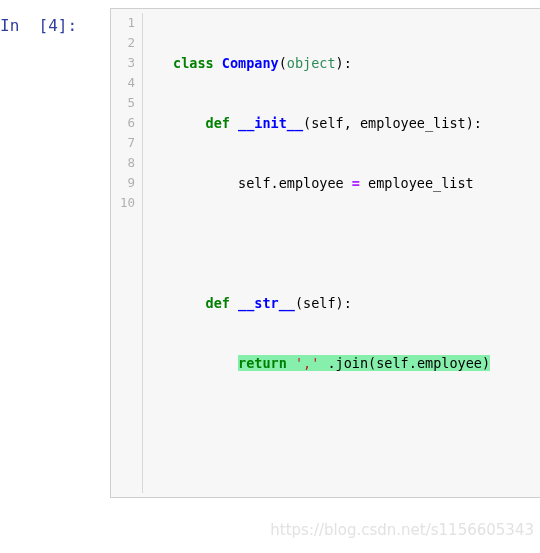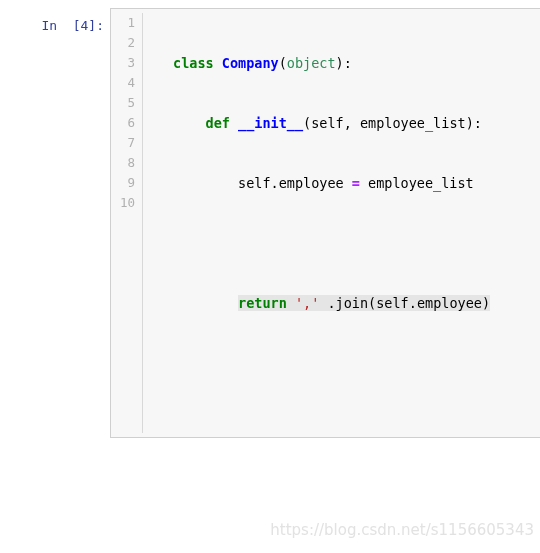--- a/index.html
+++ b/index.html
@@ -31,25 +31,25 @@
 
   
   .input-row {
     display: flex;
     align-items: flex-start;
     width: 540px;
   }
   .prompt {
     width: 110px;
     min-width: 110px;
-    text-align: right;
+    text-align: left;
     padding-right: 6px;
     box-sizing: border-box;
     font-family: "DejaVu Sans Mono", "Liberation Mono", monospace;
-    font-size: 13px;
+    font-size: 16px;
     line-height: 20px;
     letter-spacing: 0px;
     white-space: pre;
     -webkit-font-smoothing: none;
   }
   .prompt-in {
     color: #303f9f;
     padding-top: 8px;
   }
 
@@ -81,21 +81,21 @@
     flex: 1;
     padding-left: 9px;
     font-family: "DejaVu Sans Mono", "Liberation Mono", monospace;
     font-size: 13.5px;
     line-height: 20px;
     color: #000000;
     white-space: pre;
     overflow: hidden;
   }
   .code .ln { display: block; height: 20px; margin-left: 21px; }
-  .code .ln.hl > .hlwrap { background: #e5e5e5; }
+  .code .ln.hl > .hlwrap { background: #86efac; }
 
   
   .t-kw    { color: #008000; font-weight: bold; }
   .t-cls   { color: #0000ff; font-weight: bold; }
   .t-bi    { color: #008000; }
   .t-bi2   { color: #2e8b57; }
   .t-str   { color: #ba2121; }
   .t-op    { color: #aa22ff; font-weight: bold; }
   .t-def   { color: #0000ff; font-weight: bold; }
   .t-plain { color: #000000; }
@@ -131,20 +131,21 @@
 <span>6</span>
 <span>7</span>
 <span>8</span>
 <span>9</span>
 <span>10</span></div>
         <div class="code">
           <span class="ln"><span class="t-kw">class</span> <span class="t-cls">Company</span><span class="t-plain">(</span><span class="t-bi2">object</span><span class="t-plain">):</span></span>
           <span class="ln"><span class="t-plain">    </span><span class="t-kw">def</span> <span class="t-def">__init__</span><span class="t-plain">(self, employee_list):</span></span>
           <span class="ln"><span class="t-plain">        self.employee </span><span class="t-op">=</span><span class="t-plain"> employee_list</span></span>
           <span class="ln"><span class="t-plain"> </span></span>
+          <span class="ln"><span class="t-plain">    </span><span class="t-kw">def</span> <span class="t-def">__str__</span><span class="t-plain">(self):</span></span>
           <span class="ln hl"><span class="t-plain">        </span><span class="hlwrap"><span class="t-kw">return</span> <span class="t-str">','</span><span class="t-plain"> .join(self.employee)</span></span></span>
           <span class="ln"><span class="t-plain"> </span></span>
           
         </div>
       </div>
     </div>
 
   </div>
 
   <div class="watermark">https://blog.csdn.net/s1156605343</div>

